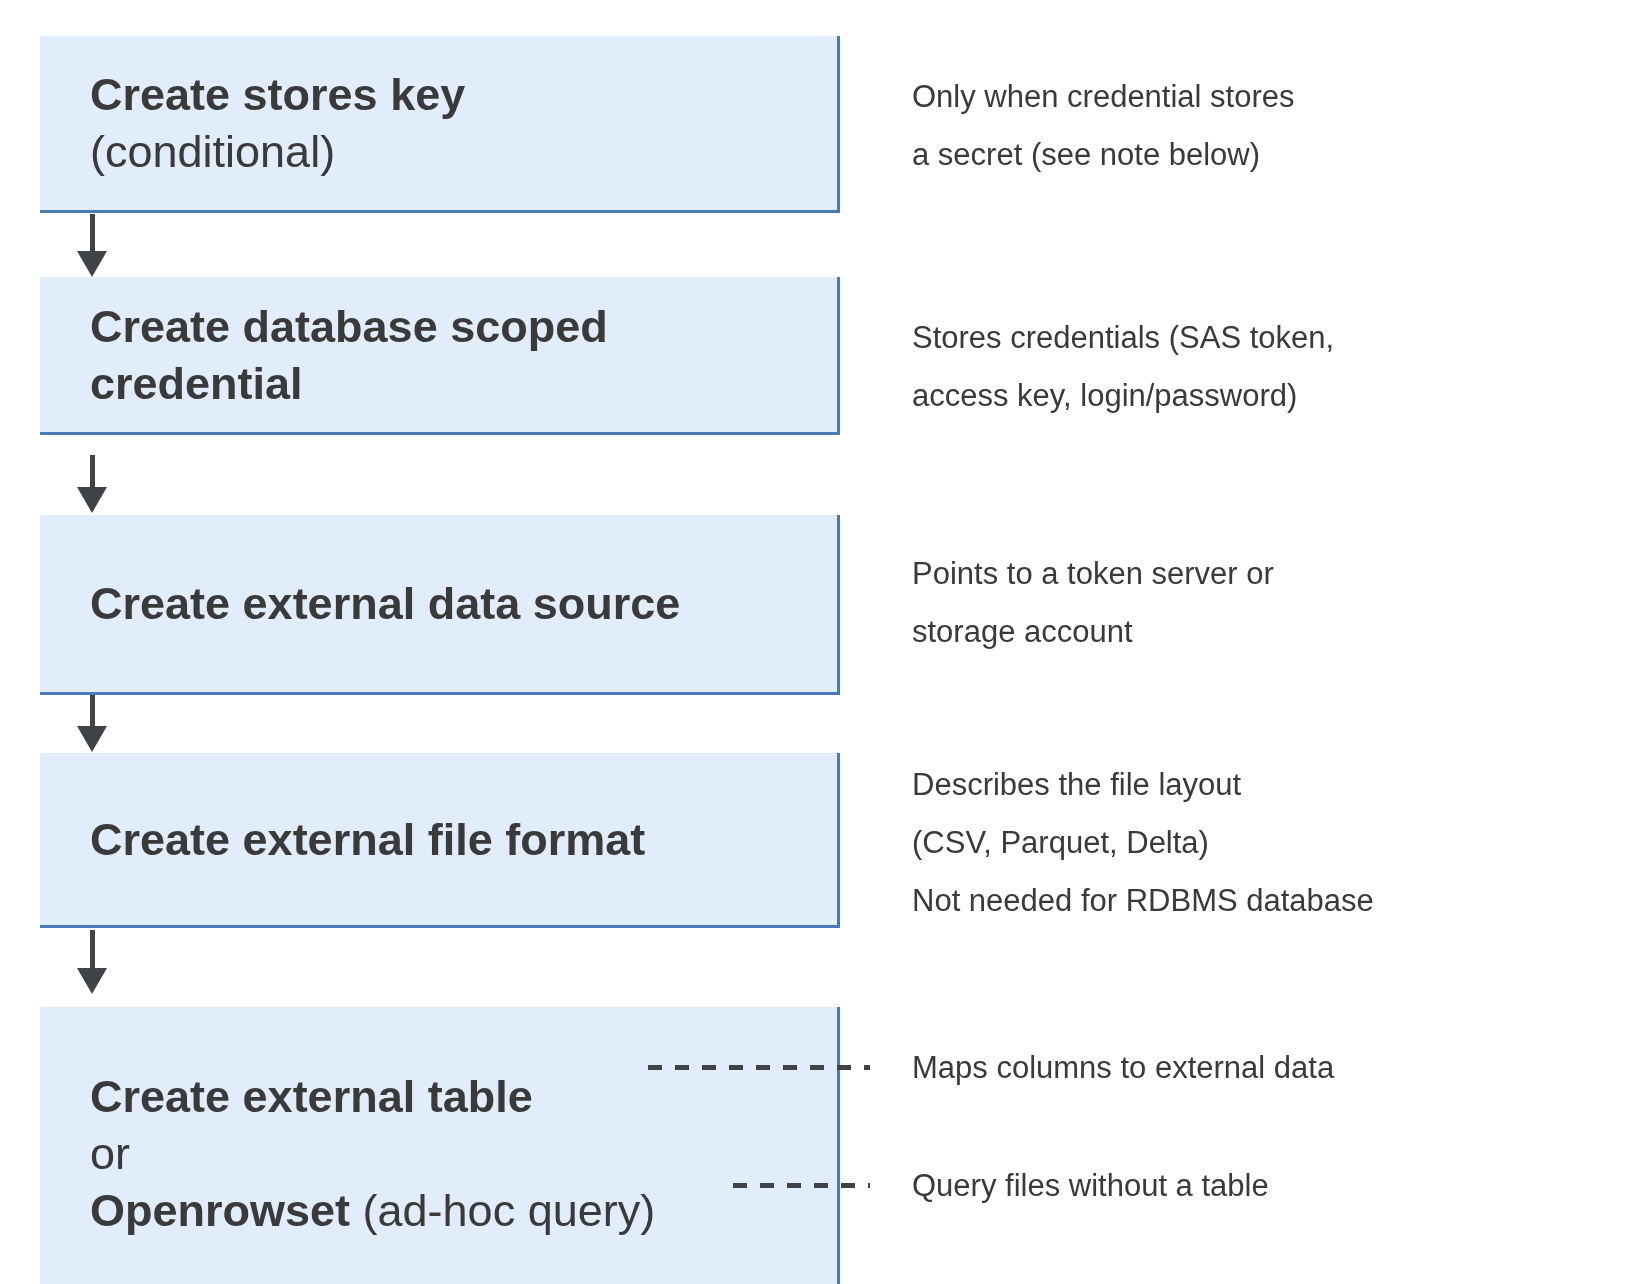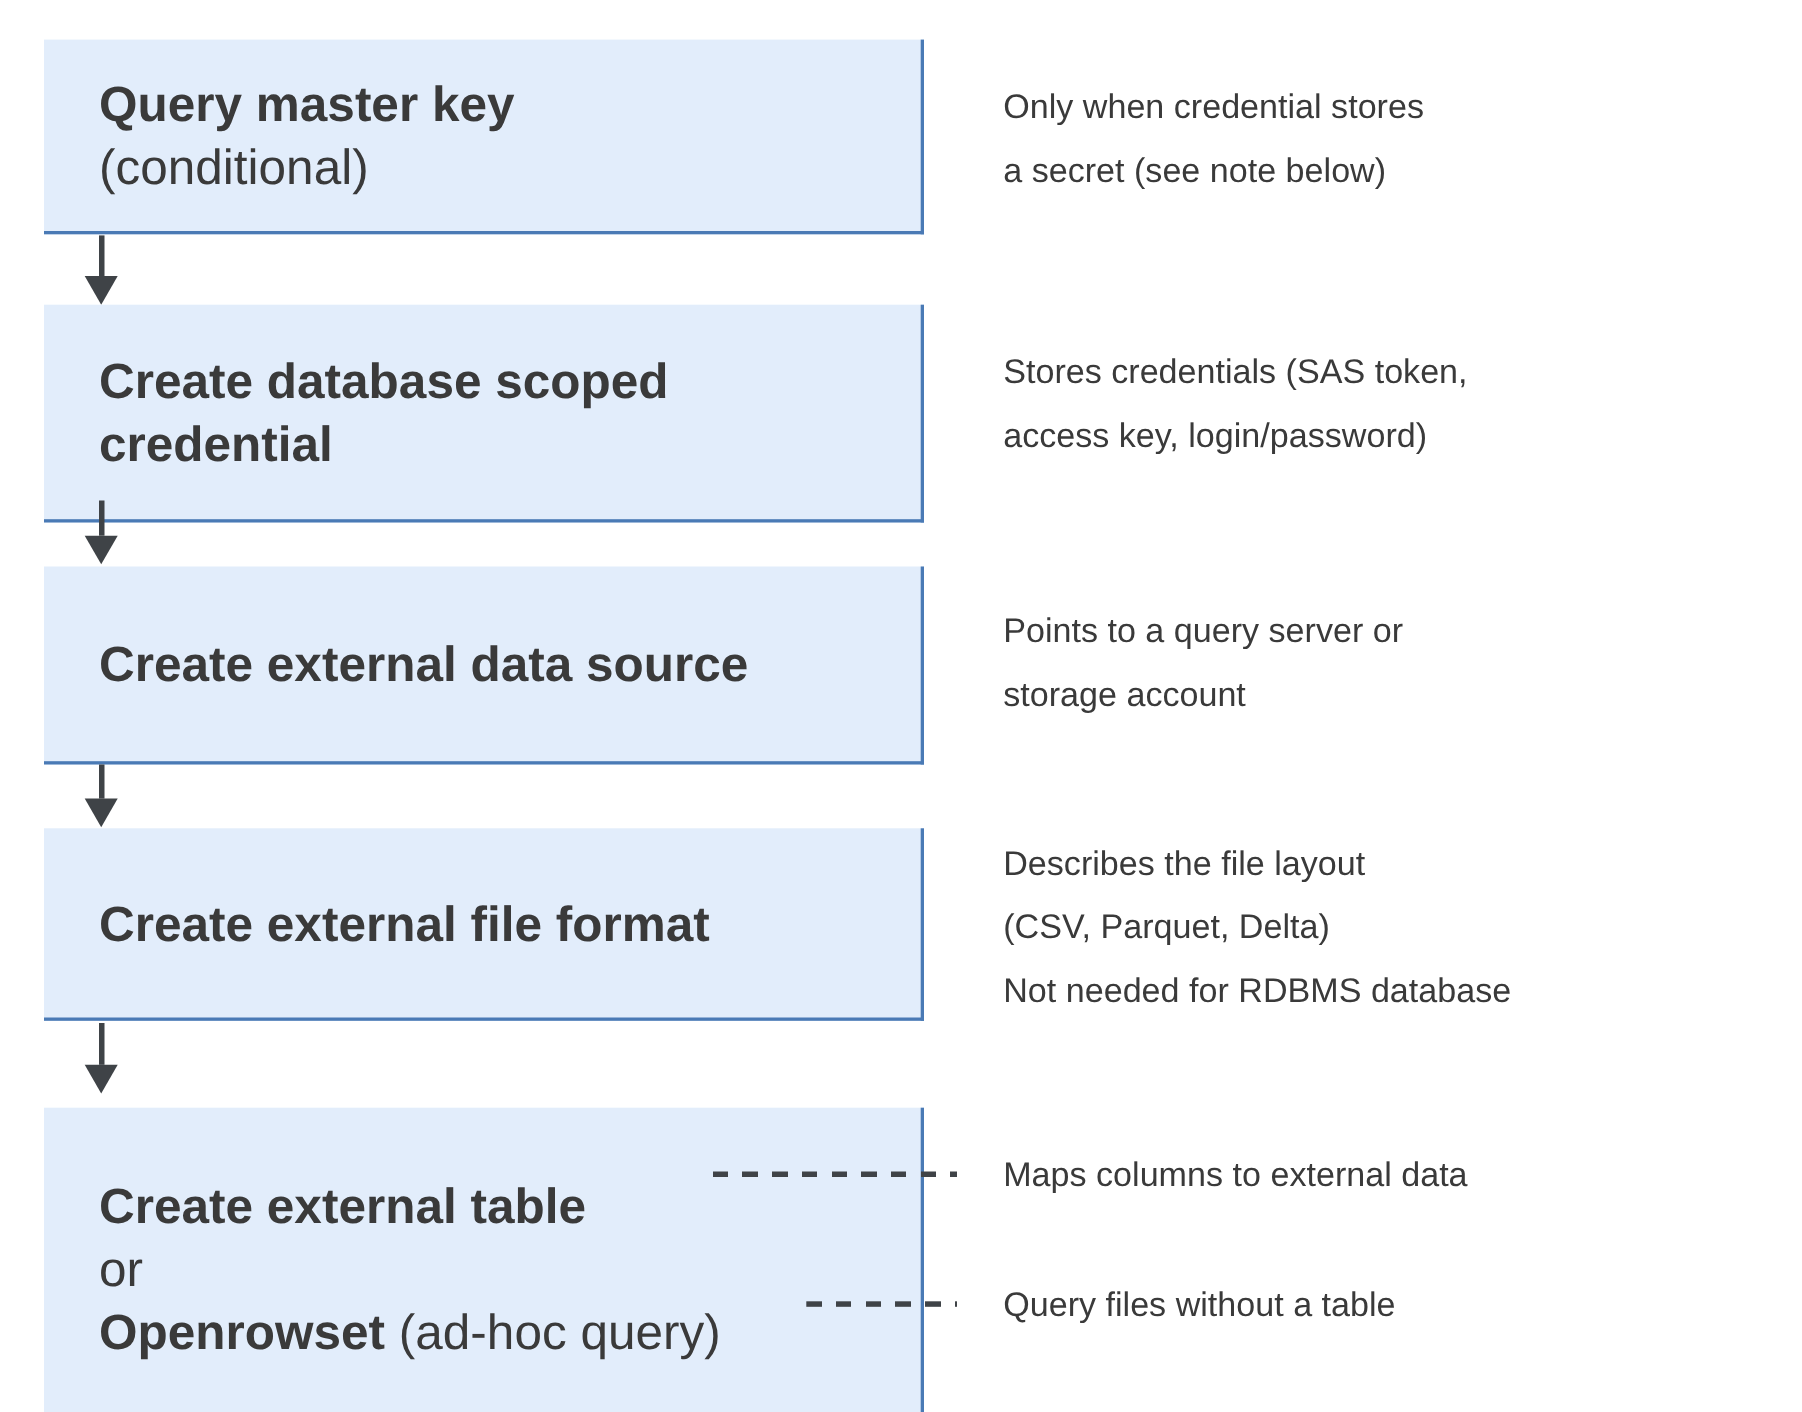--- a/index.html
+++ b/index.html
@@ -54,30 +54,30 @@
     position:absolute;height:5px;
     background:repeating-linear-gradient(to right, var(--arrow) 0 14px, transparent 14px 27px);
   }
 </style>
 </head>
 <body>
 
 <div class="canvas">
 
   <div class="box" style="top:36px;height:177px">
-    <div class="bline bold">Query master key</div>
+    <div class="bline bold">Create stores key</div>
     <div class="bline">(conditional)</div>
   </div>
 
   <div class="arrow" style="top:214px;height:63px">
     <div class="stem" style="height:37px"></div>
     <div class="head"></div>
   </div>
 
-  <div class="box" style="top:277px;height:198px">
+  <div class="box" style="top:277px;height:158px">
     <div class="bline bold">Create database scoped</div>
     <div class="bline bold">credential</div>
   </div>
 
   <div class="arrow" style="top:455px;height:58px">
     <div class="stem" style="height:32px"></div>
     <div class="head"></div>
   </div>
 
   <div class="box" style="top:515px;height:180px">
@@ -111,21 +111,21 @@
     <div>Only when credential stores</div>
     <div>a secret (see note below)</div>
   </div>
 
   <div class="note" style="top:367px">
     <div>Stores credentials (SAS token,</div>
     <div>access key, login/password)</div>
   </div>
 
   <div class="note" style="top:603px">
-    <div>Points to a query server or</div>
+    <div>Points to a token server or</div>
     <div>storage account</div>
   </div>
 
   <div class="note" style="top:843px">
     <div>Describes the file layout</div>
     <div>(CSV, Parquet, Delta)</div>
     <div>Not needed for RDBMS database</div>
   </div>
 
   <div class="note" style="top:1068px">

